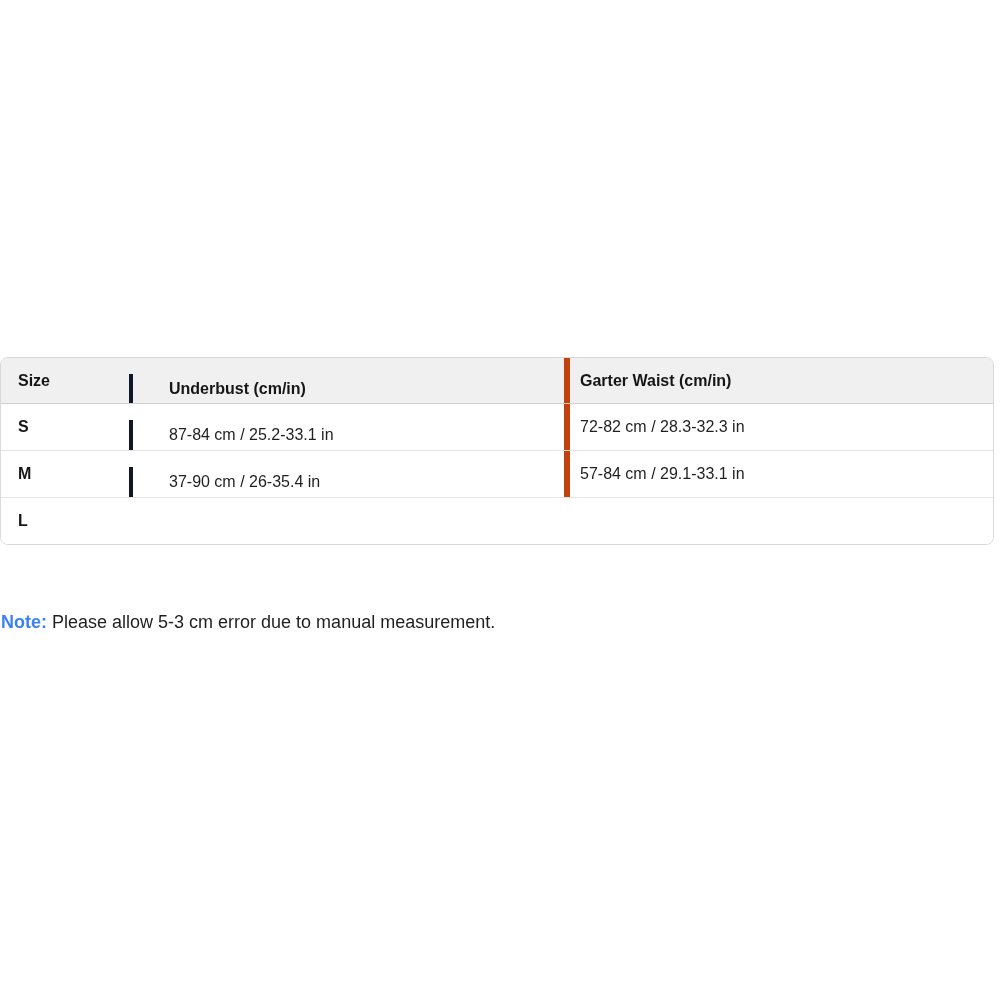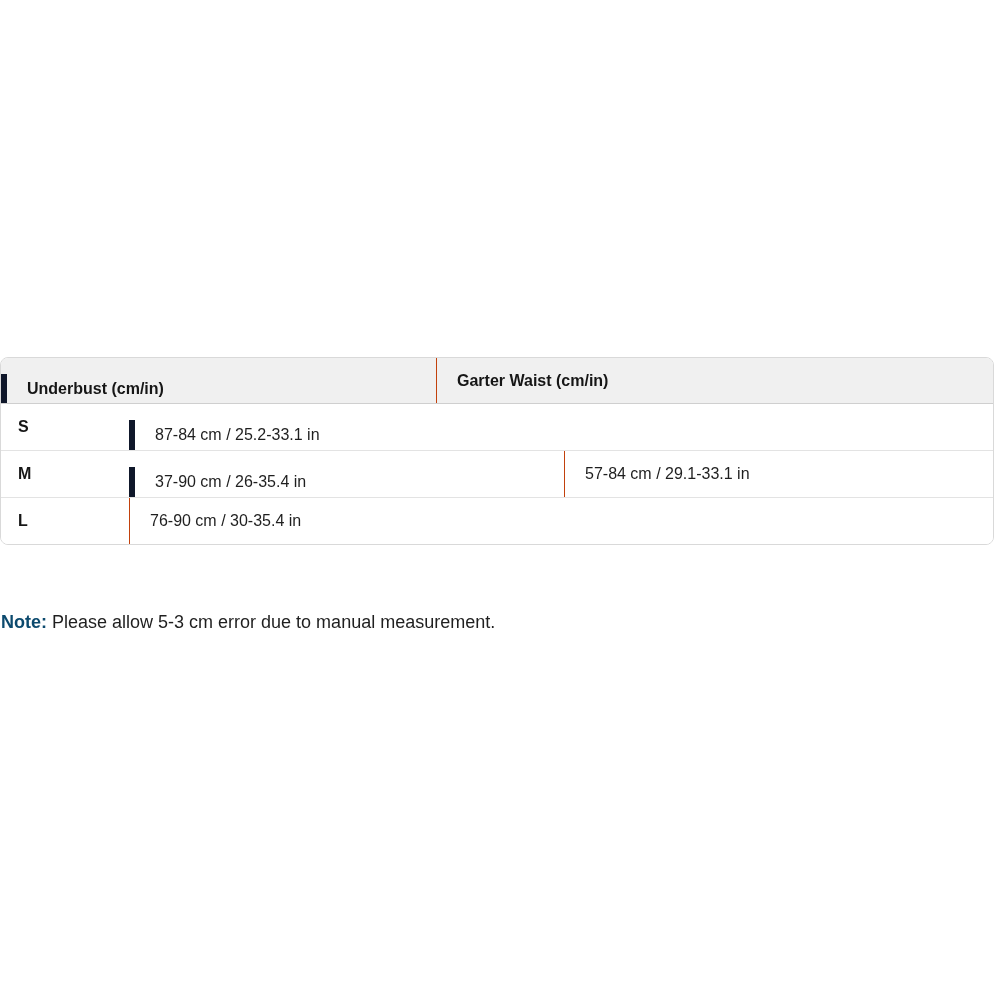--- a/index.html
+++ b/index.html
@@ -44,60 +44,61 @@
     border-bottom: none;
   }
   .cell {
     display: flex;
     align-items: center;
     font-size: 16px;
     line-height: 1;
     box-sizing: border-box;
   }
   .c1 { width: 128px; padding-left: 17px; }
-  .c2 { width: 435px; padding-left: 20px; border-left: 6px solid #0f172a; margin-top: 16px; }
-  .c3 { flex: 1; padding-left: 20px; border-left: 1px solid #c2410c; }
+  .c2 { width: 435px; padding-left: 36px; border-left: 4px solid #0f172a; margin-top: 16px; }
+  .c3 { flex: 1; padding-left: 10px; border-left: 6px solid #c2410c; }
   .t-row.header .cell { font-weight: 700; color: #161616; }
   .cell.size-col { font-weight: 600; color: #161616; }
   .note-line {
     position: absolute;
     left: 1px;
     top: 611px;
     font-size: 18px;
     line-height: 23px;
     color: #1f1f1f;
   }
-  .note-line .note-label { font-weight: 700; color: #0c4a6e; }
+  .note-line .note-label { font-weight: 700; color: #3b82f6; }
 </style>
 </head>
 <body>
 
 <div class="canvas">
 
   <div class="size-table">
 
     <div class="t-row header">
+      <div class="cell c1">Size</div>
       <div class="cell c2">Underbust (cm/in)</div>
       <div class="cell c3">Garter Waist (cm/in)</div>
     </div>
 
     <div class="t-row">
       <div class="cell c1 size-col">S</div>
       <div class="cell c2">87-84 cm / 25.2-33.1 in</div>
+      <div class="cell c3">72-82 cm / 28.3-32.3 in</div>
     </div>
 
     <div class="t-row">
       <div class="cell c1 size-col">M</div>
       <div class="cell c2">37-90 cm / 26-35.4 in</div>
       <div class="cell c3">57-84 cm / 29.1-33.1 in</div>
     </div>
 
     <div class="t-row">
       <div class="cell c1 size-col">L</div>
-      <div class="cell c3">76-90 cm / 30-35.4 in</div>
     </div>
 
 
   </div>
 
   <div class="note-line">
     <span class="note-label">Note:</span><span> Please allow 5-3 cm error due to manual measurement.</span>
   </div>
 
 </div>

